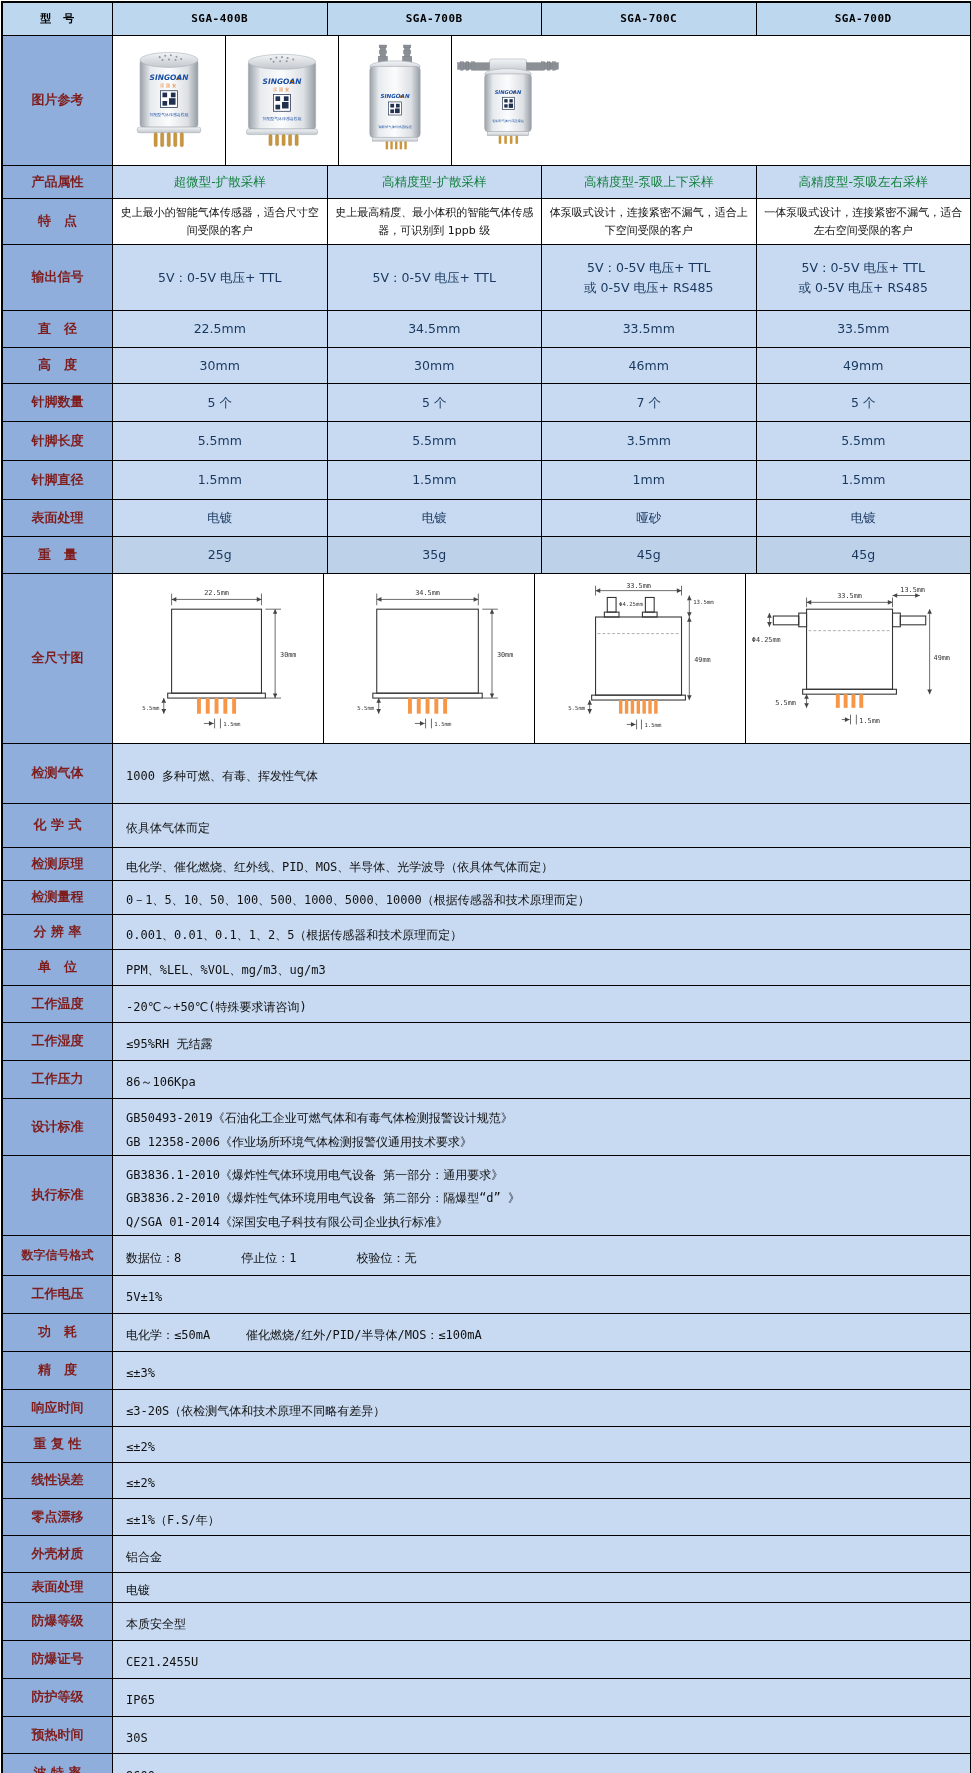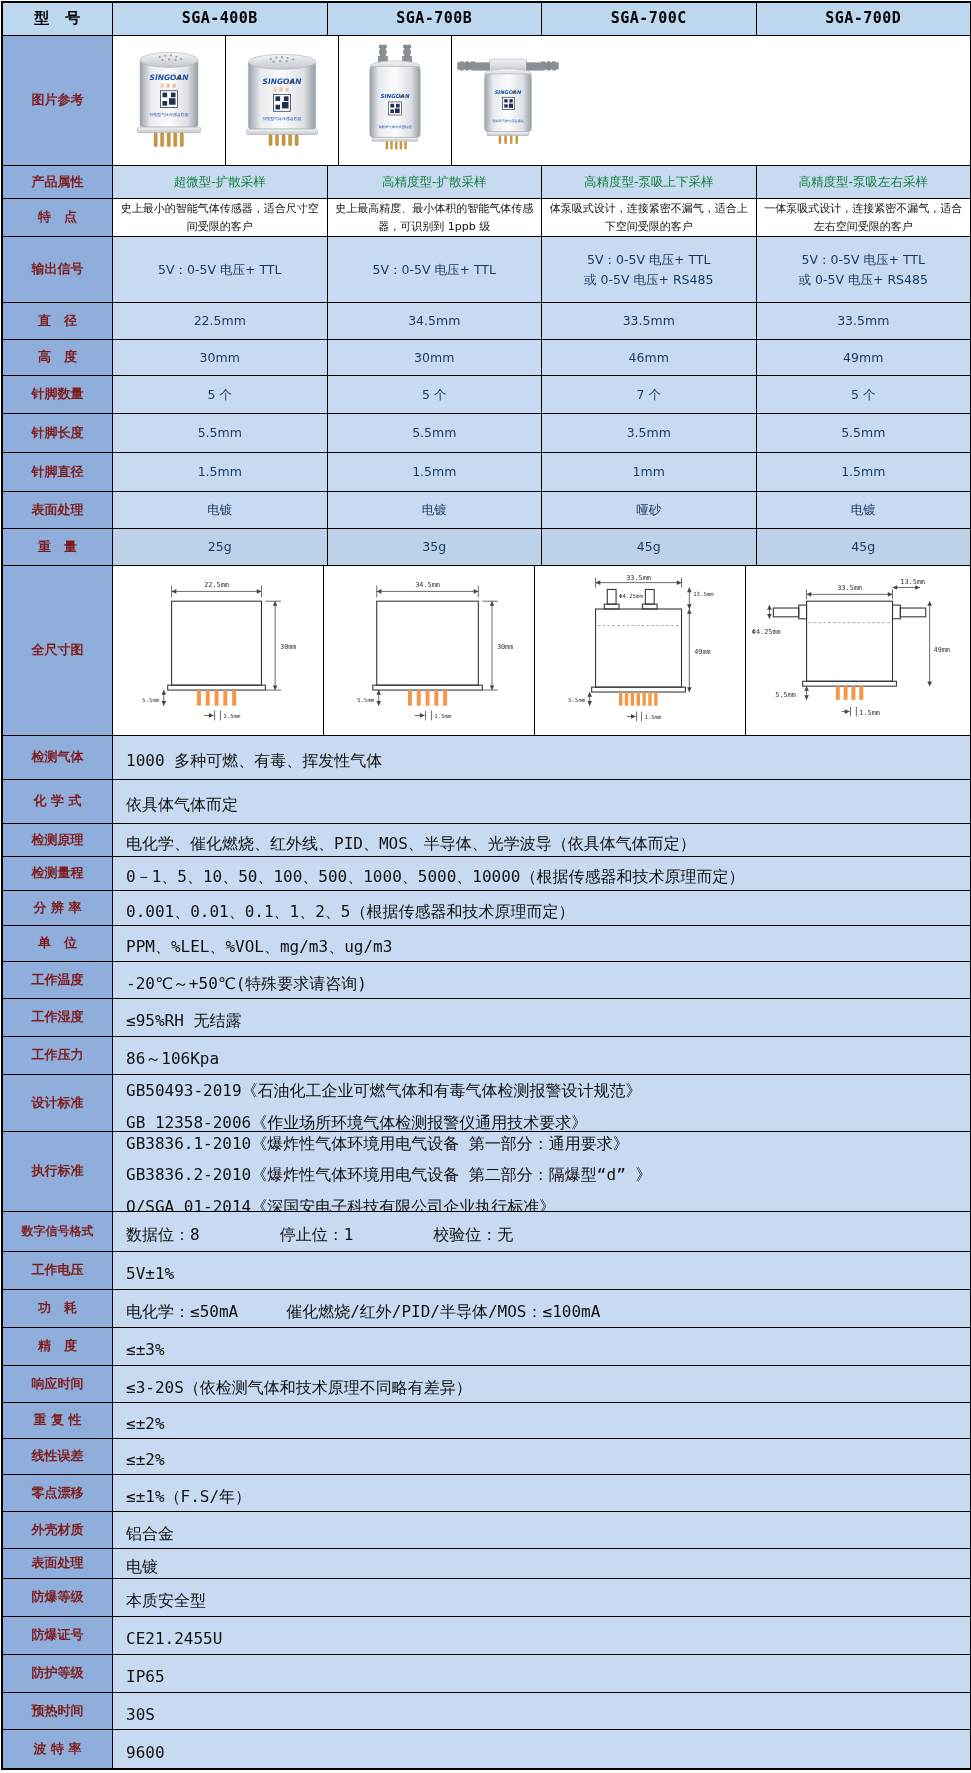--- a/index.html
+++ b/index.html
@@ -7,24 +7,24 @@
   .tbl{width:967px;margin:1px;border:2px solid #000;}
   .row{display:flex;box-sizing:border-box;border-bottom:1px solid #000;}
   .row:last-child{border-bottom:none;}
   .cell{box-sizing:border-box;border-right:1px solid #000;display:flex;align-items:center;justify-content:center;overflow:hidden;}
   .cell:last-child{border-right:none;}
   .label{width:110px;flex:none;background:#8FAEDB;font-weight:bold;font-size:13px;color:#7f1d1d;text-align:center;line-height:1.3;}
   .val{flex:1 1 0;font-size:12.5px;color:#17375E;text-align:center;white-space:pre-line;line-height:1.55;padding:2px 6px;}
   .blue{background:#C8DAF2;}
   .wt{background:#BDD1E9;}
   .white{background:#fff;}
-  .hd{background:#BDD7EE;font-family:"DejaVu Sans Mono","Liberation Mono",monospace;font-weight:bold;color:#000;font-size:15px;letter-spacing:.5px;}
+  .hd{background:#BDD7EE;font-family:"DejaVu Sans Mono","Liberation Mono",monospace;font-weight:bold;color:#000;font-size:11px;letter-spacing:.5px;}
   .feat{color:#111;font-size:11px;}
   .attr{color:#15803d;}
-  .info-val{flex:1 1 0;background:#C8DAF2;justify-content:flex-start;text-align:left;padding:10px 4px 3px 13px;font-size:16px;color:#111;font-family:"DejaVu Sans Mono","DejaVu Sans",monospace;white-space:pre-line;line-height:1.95;}
+  .info-val{flex:1 1 0;background:#C8DAF2;justify-content:flex-start;text-align:left;padding:10px 4px 3px 13px;font-size:12px;color:#111;font-family:"DejaVu Sans Mono","DejaVu Sans",monospace;white-space:pre-line;line-height:1.95;}
   .sensor{display:block;}
   .brand{font:italic bold 8px "DejaVu Sans",sans-serif;fill:#1A4FA5;text-anchor:middle;}
   .brand.sm{font-size:6px;}
   .brand.xs{font-size:5.5px;}
   .subtx{font:4.5px "DejaVu Sans",sans-serif;fill:#E2761B;text-anchor:middle;letter-spacing:2px;}
   .captx{font:4.2px "DejaVu Sans",sans-serif;fill:#2A5AA8;text-anchor:middle;}
   .dimln{stroke:#444;stroke-width:0.8;fill:none;}
   .bodyln{stroke:#333;stroke-width:1.1;fill:none;}
   .dt{font:7px "DejaVu Sans Mono","Liberation Mono",monospace;fill:#333;}
   .dts{font:5.8px "DejaVu Sans Mono","Liberation Mono",monospace;fill:#333;}
@@ -220,21 +220,21 @@
   </div>
 
   <div class="row" style="height:33px">
     <div class="cell label">产品属性</div>
     <div class="cell val blue attr">超微型-扩散采样</div>
     <div class="cell val blue attr">高精度型-扩散采样</div>
     <div class="cell val blue attr">高精度型-泵吸上下采样</div>
     <div class="cell val blue attr">高精度型-泵吸左右采样</div>
   </div>
 
-  <div class="row" style="height:38px">
+  <div class="row" style="height:46px">
     <div class="cell label">特　点</div>
     <div class="cell val white feat">史上最小的智能气体传感器，适合尺寸空间受限的客户</div>
     <div class="cell val white feat">史上最高精度、最小体积的智能气体传感器，可识别到 1ppb 级</div>
     <div class="cell val white feat">体泵吸式设计，连接紧密不漏气，适合上下空间受限的客户</div>
     <div class="cell val white feat">一体泵吸式设计，连接紧密不漏气，适合左右空间受限的客户</div>
   </div>
 
   <div class="row" style="height:66px">
     <div class="cell label">输出信号</div>
     <div class="cell val blue">5V：0-5V 电压+ TTL</div>
@@ -428,21 +428,21 @@
         <line class="dimln" x1="62" y1="117" x2="62" y2="131" marker-start="url(#arrL)" marker-end="url(#arrR)"></line>
         <text class="dt" x="30" y="128">5.5mm</text>
         <line class="dimln" x1="98" y1="143" x2="106" y2="143" marker-end="url(#arrR)"></line>
         <line class="dimln" x1="107" y1="138" x2="107" y2="148"></line>
           <line class="dimln" x1="113" y1="138" x2="113" y2="148"></line>
         <text class="dt" x="116" y="147">1.5mm</text>
       </svg>
     </div>
   </div>
 
-  <div class="row" style="height:44px">
+  <div class="row" style="height:60px">
     <div class="cell label">检测气体</div>
     <div class="cell info-val">1000 多种可燃、有毒、挥发性气体</div>
   </div>
   <div class="row" style="height:44px">
     <div class="cell label">化 学 式</div>
     <div class="cell info-val">依具体气体而定</div>
   </div>
   <div class="row" style="height:33px">
     <div class="cell label">检测原理</div>
     <div class="cell info-val">电化学、催化燃烧、红外线、PID、MOS、半导体、光学波导（依具体气体而定）</div>

